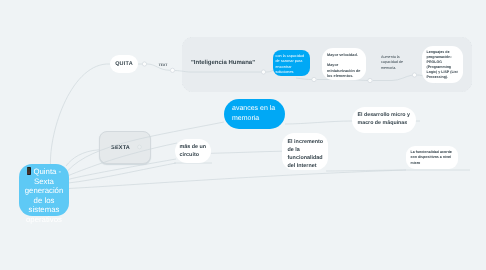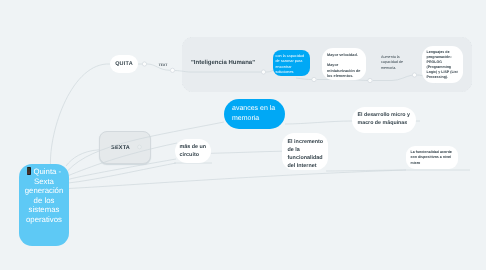--- a/index.html
+++ b/index.html
@@ -60,21 +60,21 @@
       <circle cx="144.5" cy="64" r="2.1"></circle>
       <circle cx="172.5" cy="70.3" r="2.1"></circle>
       <circle cx="263.5" cy="72" r="2.1"></circle>
       <circle cx="314" cy="79.5" r="2.1"></circle>
       <circle cx="370" cy="80.5" r="2.1"></circle>
       <circle cx="414.5" cy="75" r="2.1"></circle>
       <circle cx="139.5" cy="147" r="1.9" fill="#e9edef" stroke="#d3dadd"></circle>
     </g>
   </svg>
 
-  <div class="node root" style="left:19px;top:164px;width:50px;height:82px;font-size:7.8px;line-height:9.6px;text-align:center;display:block;padding:3px 1px;box-sizing:border-box;">
+  <div class="node root" style="left:19px;top:164px;width:50px;height:52px;font-size:7.8px;line-height:9.6px;text-align:center;display:block;padding:3px 1px;box-sizing:border-box;">
     <span class="rootico"></span><span>Quinta - Sexta generación de los sistemas operativos</span>
   </div>
 
   <div class="node white ctr" style="left:110px;top:55px;width:28px;height:18px;font-size:5.5px;font-weight:bold;letter-spacing:.2px;border-radius:9px;">
     <span>QUITA</span>
   </div>
 
   <div class="node plain ctr" style="left:155px;top:60px;width:16px;height:9px;font-size:3.4px;font-weight:bold;">
     <span>TEXT</span>
   </div>

